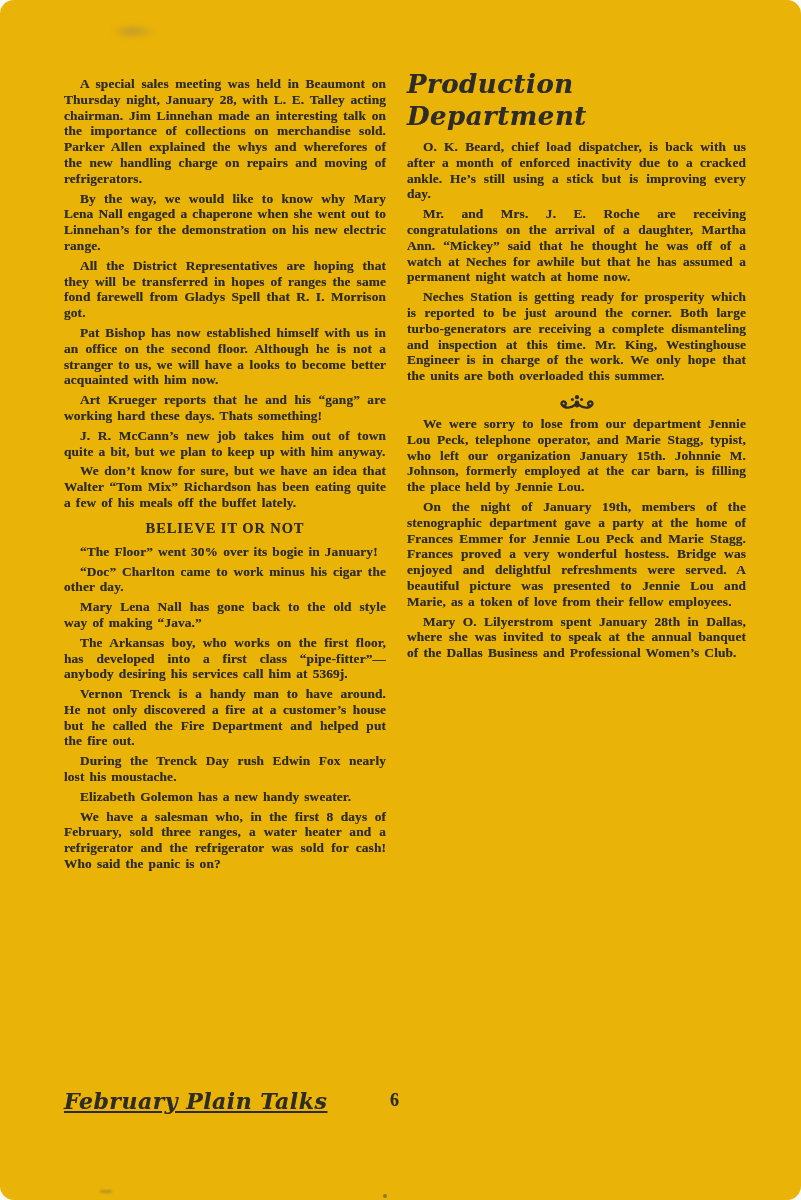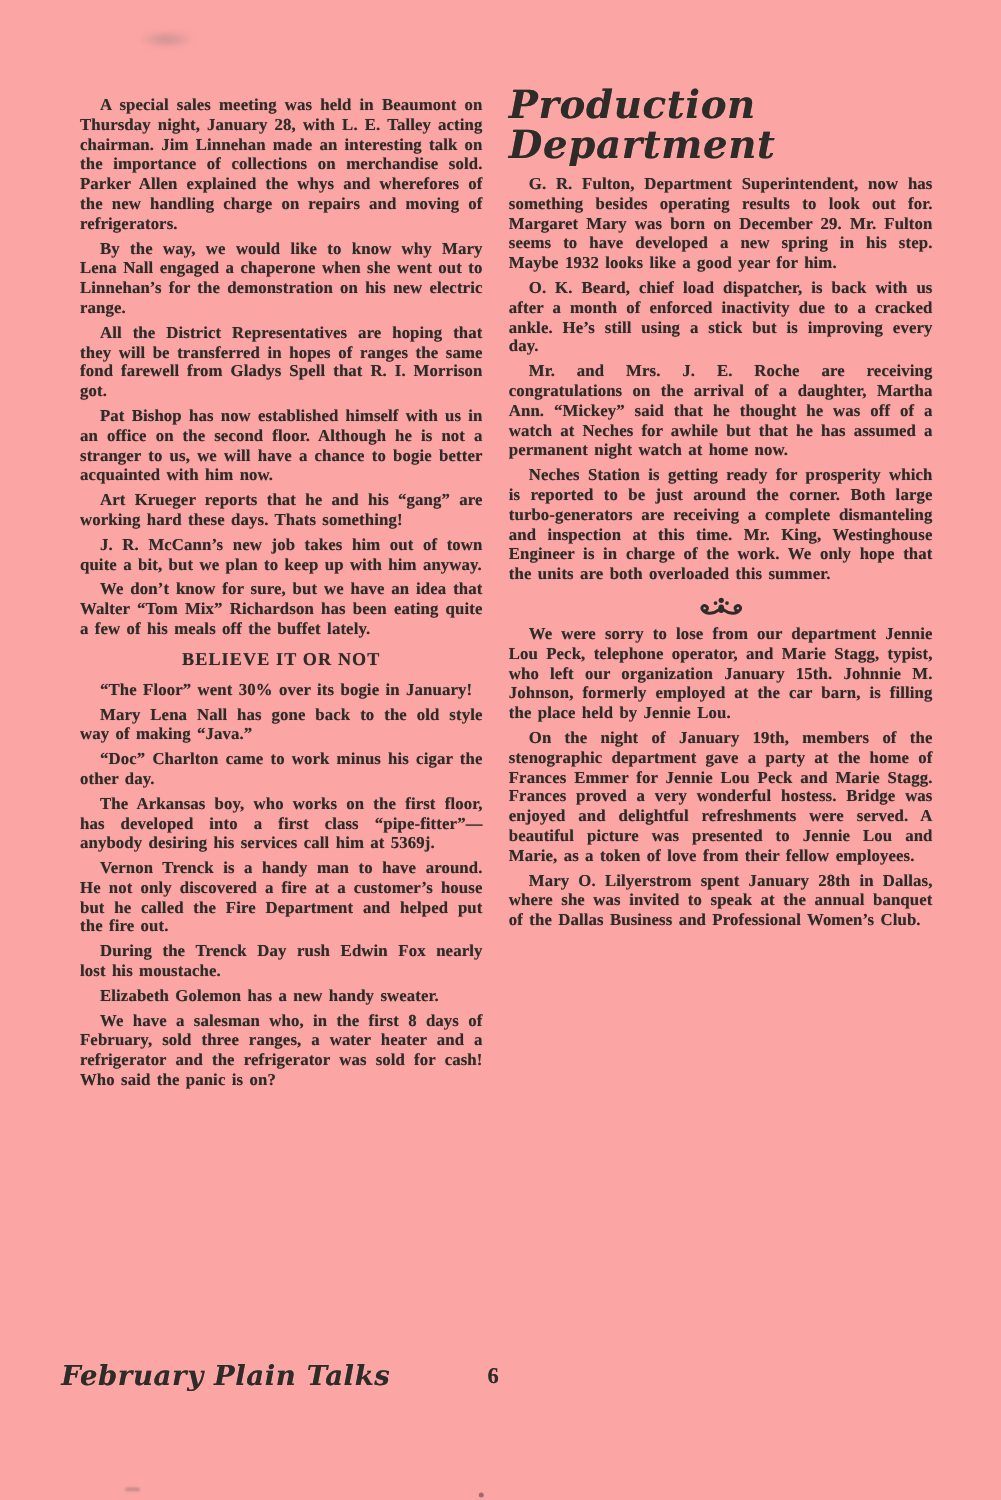--- a/index.html
+++ b/index.html
@@ -3,21 +3,21 @@
 <meta charset="utf-8">
 <style>
   html,body{margin:0;padding:0;}
   body{
     width:801px;height:1200px;
     background:#fbfaf6;
     font-family:"Liberation Serif","DejaVu Serif",serif;
     position:relative;
     overflow:hidden;
   }
-  .page{position:absolute;inset:0;background:#fca5a5;}
+  .page{position:absolute;inset:0;background:#eab308;border-radius:14px;}
   
   .smudge-top{
     position:absolute;left:110px;top:24px;width:46px;height:15px;
     background:radial-gradient(ellipse at center,rgba(120,118,110,0.38),rgba(120,118,110,0) 70%);
     filter:blur(2px);
   }
   .speck-1{position:absolute;left:100px;top:1190px;width:12px;height:3px;
     background:rgba(95,93,88,0.35);filter:blur(1px);border-radius:2px;}
   .speck-2{position:absolute;left:383px;top:1194px;width:4px;height:4px;
     background:rgba(70,68,62,0.55);filter:blur(0.5px);border-radius:50%;}
@@ -37,71 +37,71 @@
 
   h3.subhead{
     font-size:14.5px;line-height:18px;font-weight:700;
     text-align:center;letter-spacing:0.9px;
     margin:8px 0 7px 0;
     text-shadow:0 0 0.6px rgba(46,44,40,0.55);
   }
   h2.script-head{
     font-family:"DejaVu Serif","Liberation Serif",serif;
     font-style:italic;font-weight:700;
-    font-size:31px;line-height:32px;
+    font-size:26px;line-height:32px;
     margin:0 0 7px 0;letter-spacing:0.5px;
     text-shadow:0 0 0.5px rgba(46,44,40,0.5);
   }
   .ornament{
     display:block;text-align:center;margin:9px 0 3px 0;height:20px;
   }
   .footer-title{
-    position:absolute;left:49px;top:1088px;
+    position:absolute;left:64px;top:1088px;
     font-family:"DejaVu Serif","Liberation Serif",serif;
     font-style:italic;font-weight:700;font-size:22px;
     color:#2e2c28;letter-spacing:0.5px;
     text-shadow:0 0 0.5px rgba(46,44,40,0.5);
+    text-decoration:underline;
   }
   .page-number{
     position:absolute;left:390px;top:1090px;
     font-weight:700;font-size:18px;color:#2e2c28;
     text-shadow:0 0 0.5px rgba(46,44,40,0.5);
   }
 </style>
 </head>
 <body>
 
 <div class="page">
 
   <div class="smudge-top"></div>
 
   <div class="col col-left">
     <p class="body">A special sales meeting was held in Beaumont on Thursday night, January 28, with L. E. Talley acting chairman. Jim Linnehan made an interesting talk on the importance of collections on merchandise sold. Parker Allen explained the whys and wherefores of the new handling charge on repairs and moving of refrigerators.</p>
     <p class="body">By the way, we would like to know why Mary Lena Nall engaged a chaperone when she went out to Linnehan’s for the demonstration on his new electric range.</p>
     <p class="body">All the District Representatives are hoping that they will be transferred in hopes of ranges the same fond farewell from Gladys Spell that R. I. Morrison got.</p>
-    <p class="body">Pat Bishop has now established himself with us in an office on the second floor. Although he is not a stranger to us, we will have a chance to bogie better acquainted with him now.</p>
+    <p class="body">Pat Bishop has now established himself with us in an office on the second floor. Although he is not a stranger to us, we will have a looks to become better acquainted with him now.</p>
     <p class="body">Art Krueger reports that he and his “gang” are working hard these days. Thats something!</p>
     <p class="body">J. R. McCann’s new job takes him out of town quite a bit, but we plan to keep up with him anyway.</p>
     <p class="body">We don’t know for sure, but we have an idea that Walter “Tom Mix” Richardson has been eating quite a few of his meals off the buffet lately.</p>
 
     <h3 class="subhead">BELIEVE IT OR NOT</h3>
 
     <p class="body">“The Floor” went 30% over its bogie in January!</p>
+    <p class="body">“Doc” Charlton came to work minus his cigar the other day.</p>
     <p class="body">Mary Lena Nall has gone back to the old style way of making “Java.”</p>
-    <p class="body">“Doc” Charlton came to work minus his cigar the other day.</p>
     <p class="body">The Arkansas boy, who works on the first floor, has developed into a first class “pipe-fitter”—anybody desiring his services call him at 5369j.</p>
     <p class="body">Vernon Trenck is a handy man to have around. He not only discovered a fire at a customer’s house but he called the Fire Department and helped put the fire out.</p>
     <p class="body">During the Trenck Day rush Edwin Fox nearly lost his moustache.</p>
     <p class="body">Elizabeth Golemon has a new handy sweater.</p>
     <p class="body">We have a salesman who, in the first 8 days of February, sold three ranges, a water heater and a refrigerator and the refrigerator was sold for cash! Who said the panic is on?</p>
   </div>
 
   <div class="col col-right">
     <h2 class="script-head">Production Department</h2>
-    <p class="body">G. R. Fulton, Department Superintendent, now has something besides operating results to look out for. Margaret Mary was born on December 29. Mr. Fulton seems to have developed a new spring in his step. Maybe 1932 looks like a good year for him.</p>
     <p class="body">O. K. Beard, chief load dispatcher, is back with us after a month of enforced inactivity due to a cracked ankle. He’s still using a stick but is improving every day.</p>
     <p class="body">Mr. and Mrs. J. E. Roche are receiving congratulations on the arrival of a daughter, Martha Ann. “Mickey” said that he thought he was off of a watch at Neches for awhile but that he has assumed a permanent night watch at home now.</p>
     <p class="body">Neches Station is getting ready for prosperity which is reported to be just around the corner. Both large turbo-generators are receiving a complete dismanteling and inspection at this time. Mr. King, Westinghouse Engineer is in charge of the work. We only hope that the units are both overloaded this summer.</p>
 
     <div class="ornament">
       <svg width="38" height="18" viewBox="0 0 38 18" aria-hidden="true">
         <g fill="none" stroke="#2e2c28" stroke-width="2.3" stroke-linecap="round">
           <path d="M17 12 C 13 15, 7 16, 4 12 C 2.5 9.5, 5 7.5, 7 9 C 9 10.5, 7.5 13, 5.5 12.5"></path>
           <path d="M21 12 C 25 15, 31 16, 34 12 C 35.5 9.5, 33 7.5, 31 9 C 29 10.5, 30.5 13, 32.5 12.5"></path>
         </g>

